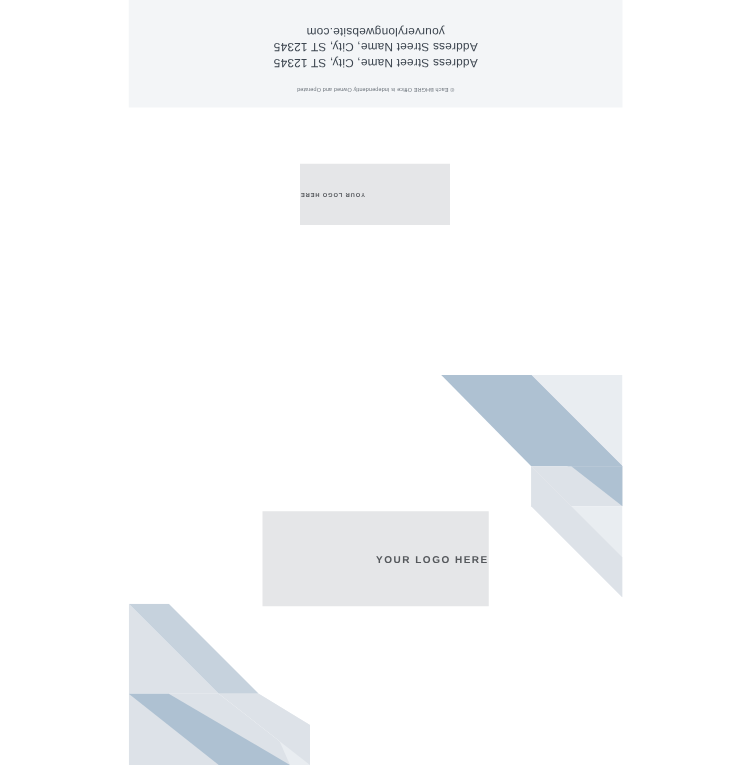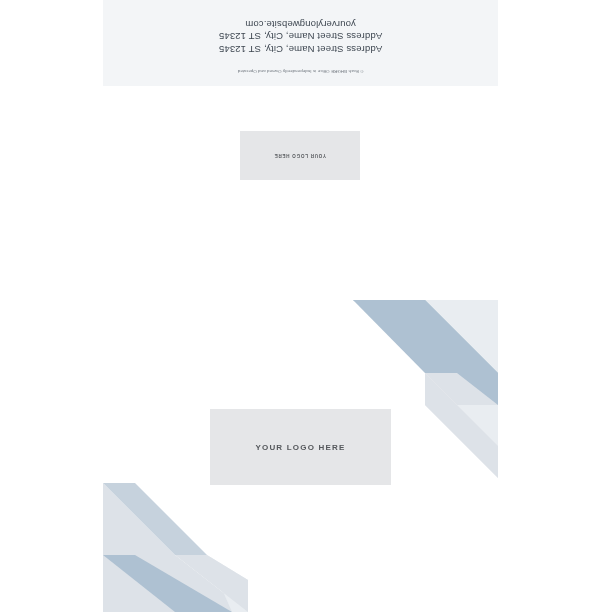--- a/index.html
+++ b/index.html
@@ -63,21 +63,21 @@
     white-space: nowrap;
     text-align: center;
   }
 
   
   .logo-box {
     position: absolute;
     background: #e5e6e8;
     display: flex;
     align-items: center;
-    justify-content: center;
+    justify-content: flex-end;
   }
   .logo-box .logo-text {
     font-size: 8px;
     font-weight: bold;
     color: #55585c;
     letter-spacing: 1.2px;
     white-space: nowrap;
   }
   #logo-box-top {
     left: 240px;

